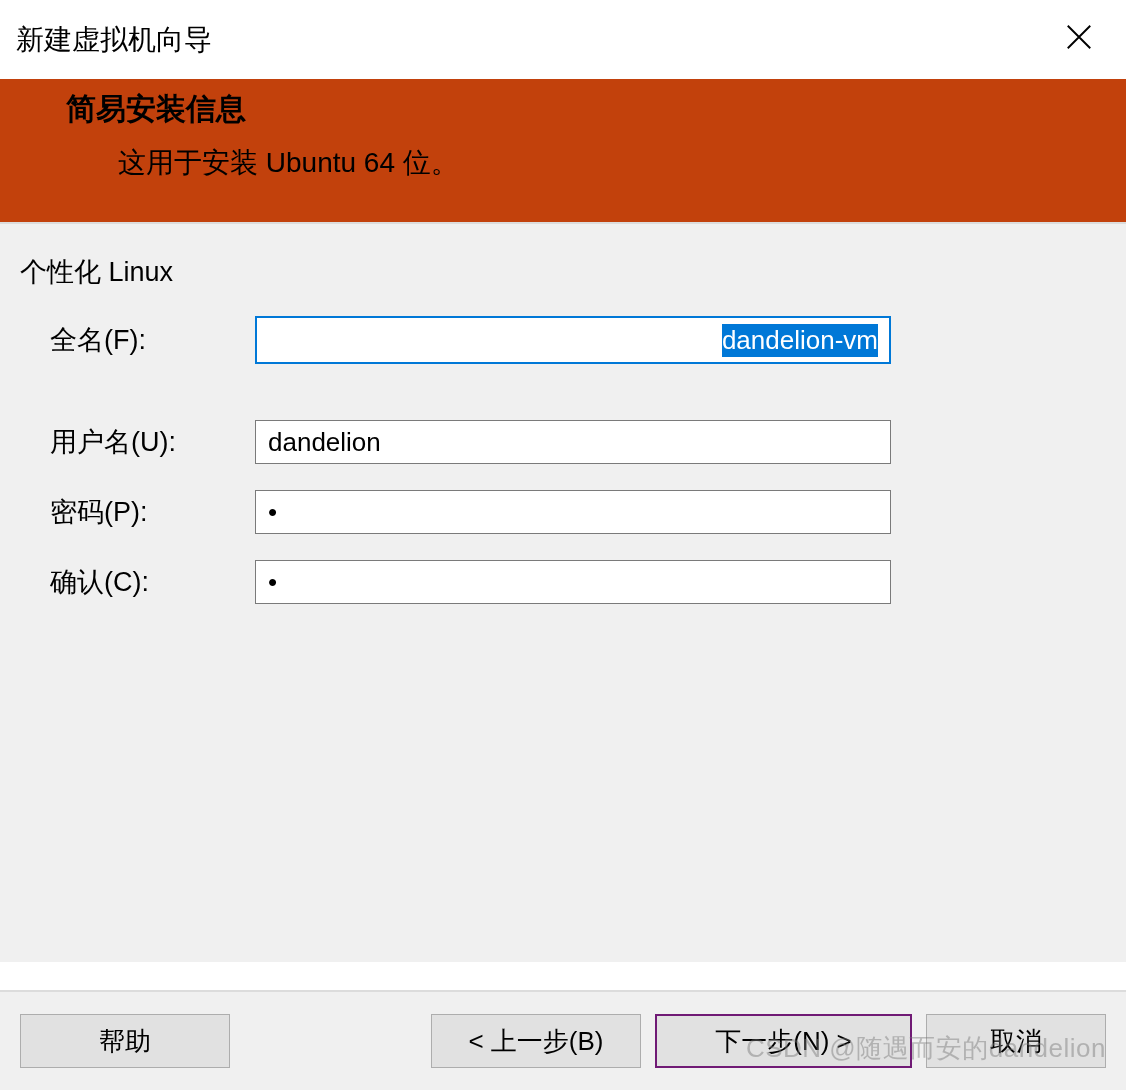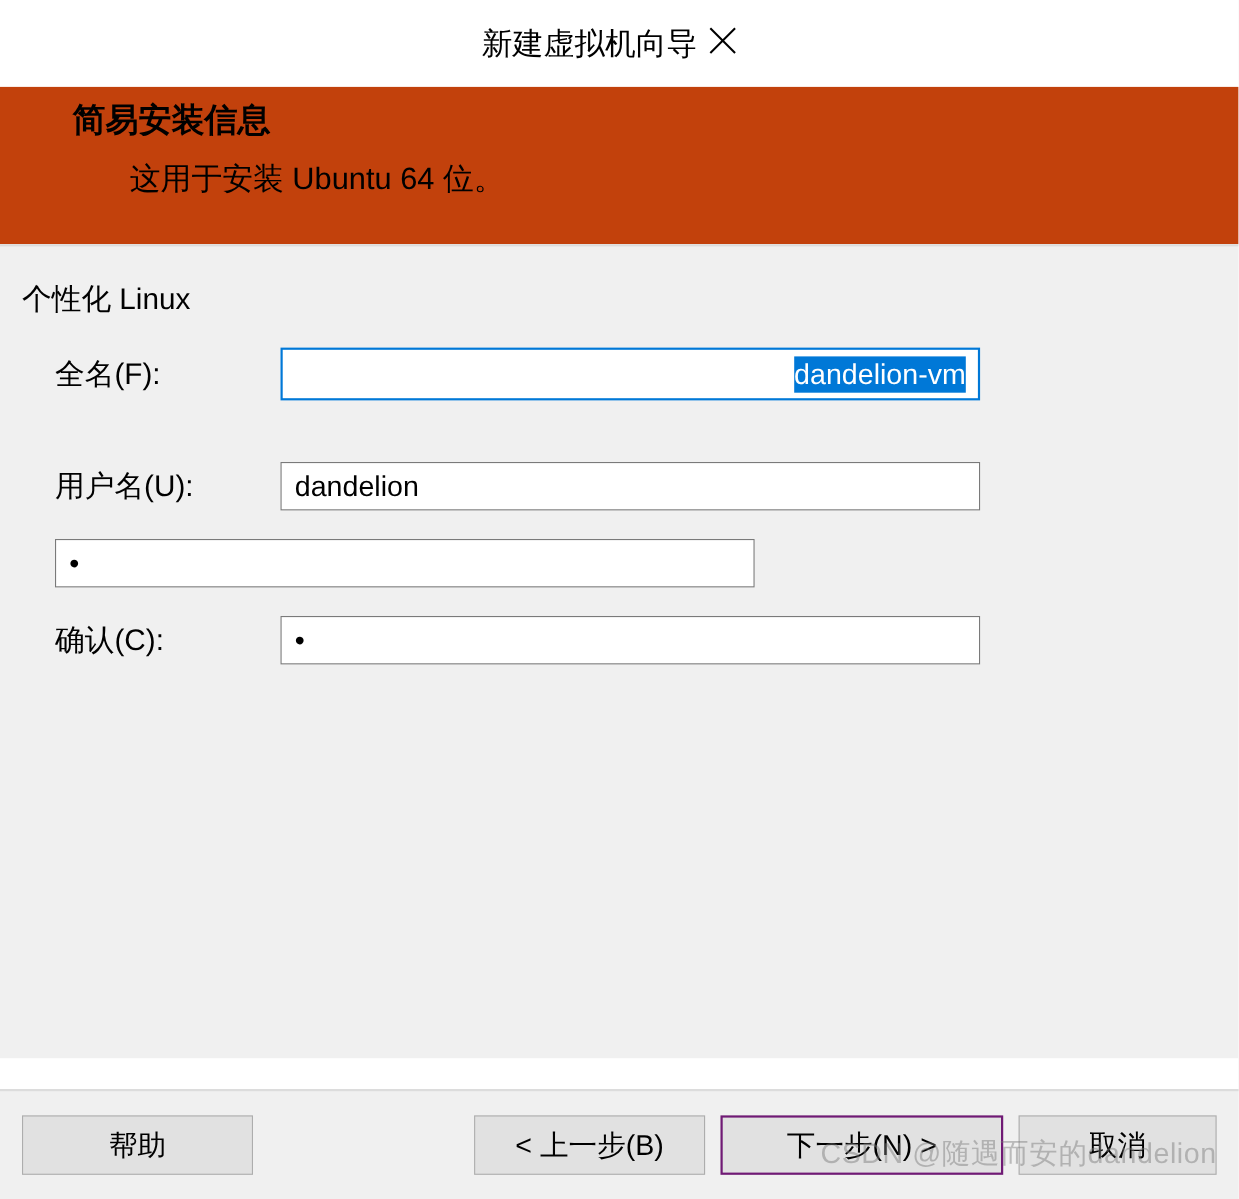--- a/index.html
+++ b/index.html
@@ -11,21 +11,21 @@
       font-family: "Microsoft YaHei", "Segoe UI", sans-serif;
       background: #ffffff;
       width: 1126px;
       height: 1090px;
       overflow: hidden;
       font-size: 25px;
       color: #000000;
     }
     .title-bar {
       display: flex;
-      justify-content: center;
+      justify-content: space-between;
       align-items: center;
       padding: 20px 24px 20px 16px;
       background: #ffffff;
     }
     .title-bar-text {
       font-size: 28px;
       font-weight: 400;
     }
     .close-btn {
       cursor: pointer;
@@ -175,20 +175,21 @@
       <span class="selected-text">dandelion-vm</span>
     </div>
   </div>
 
   <div class="form-row">
     <div class="form-label">用户名(U):</div>
     <input type="text" class="form-input" value="dandelion" style="">
   </div>
 
   <div class="form-row">
+    <div class="form-label">密码(P):</div>
     <input type="password" class="form-input" value="•" style="">
   </div>
 
   <div class="form-row">
     <div class="form-label">确认(C):</div>
     <input type="password" class="form-input" value="•" style="">
   </div>
 </div>
 
 <div class="footer-bar">

